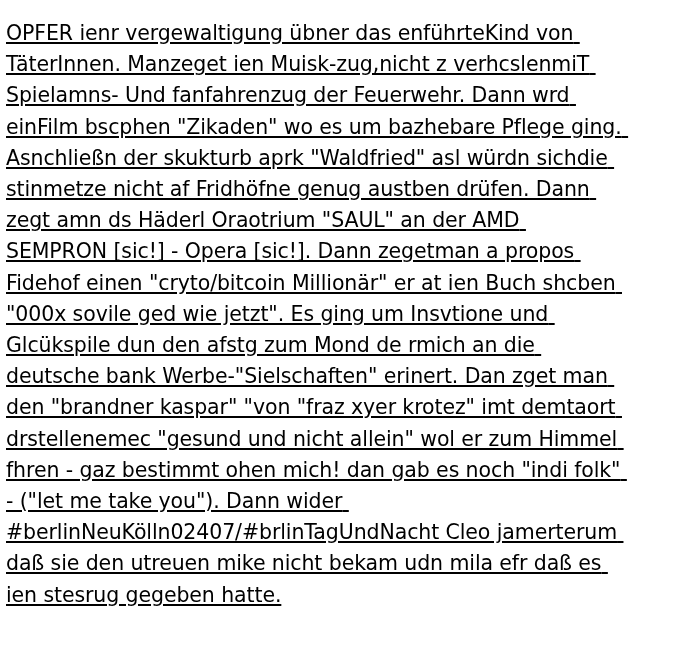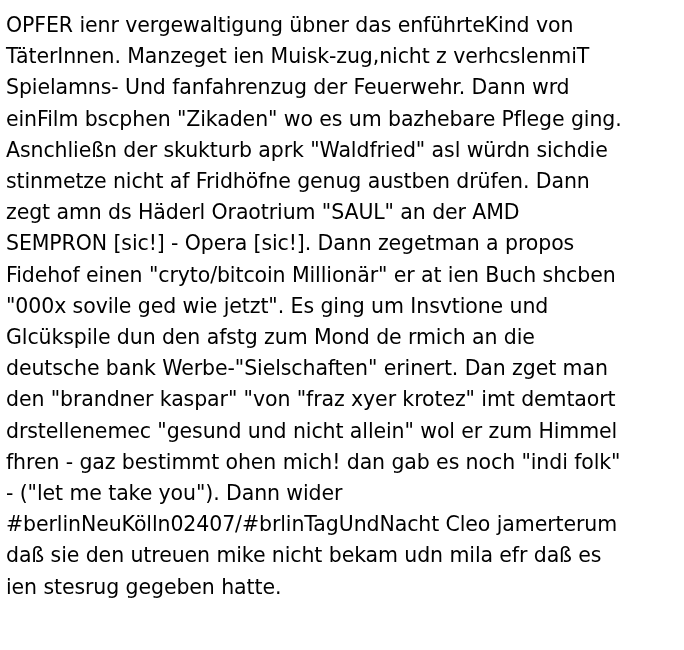--- a/index.html
+++ b/index.html
@@ -10,22 +10,23 @@
   body {
     width: 684px;
     height: 650px;
     overflow: hidden;
     font-family: "DejaVu Sans", sans-serif;
   }
   #page {
     width: 628px;
     height: 650px;
     box-sizing: border-box;
-    padding: 10px 6px 0 6px;
+    padding: 18px 6px 0 6px;
     background: #ffffff;
+    text-decoration: underline;
   }
   .text-block {
     color: #000000;
     font-size: 20.5px;
     line-height: 31.2px;
     letter-spacing: -0.1px;
     word-spacing: 0px;
     white-space: pre-wrap;
     font-family: "DejaVu Sans", sans-serif;
   }

